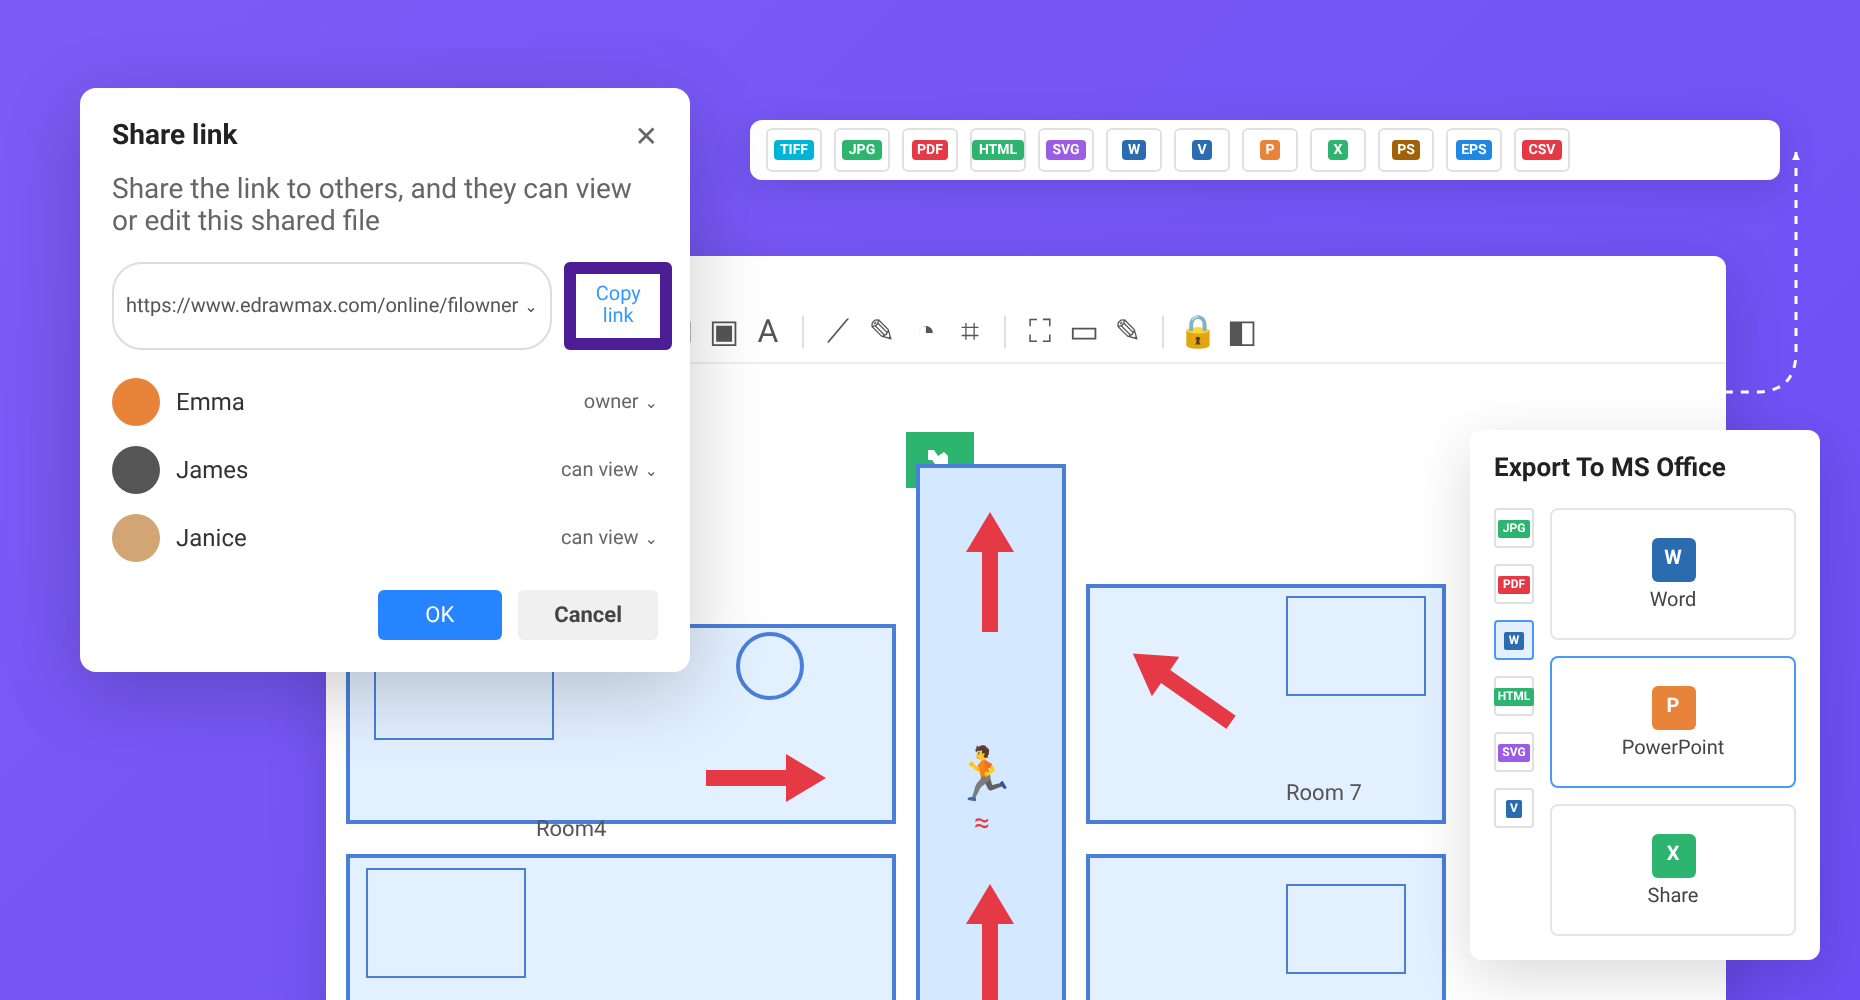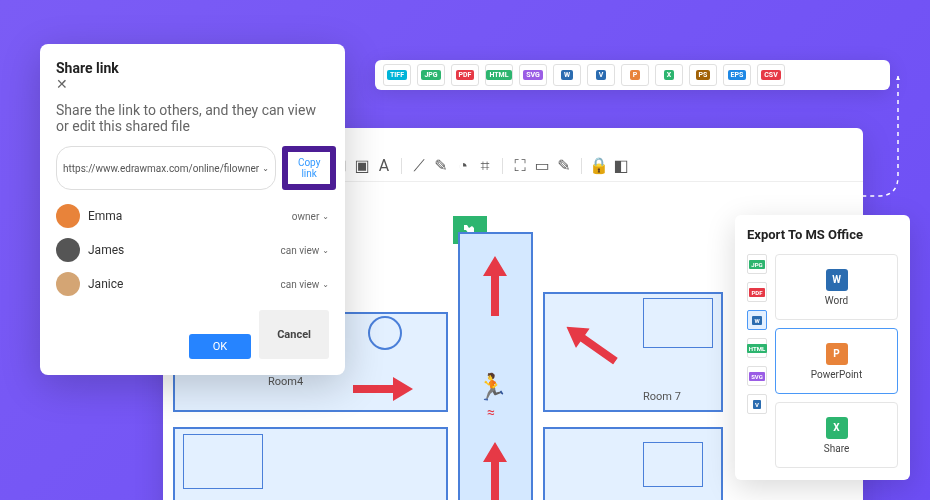--- a/index.html
+++ b/index.html
@@ -13,35 +13,35 @@
 .floorplan { position:absolute; left:10px; top:50px; width:560px; height:300px; }
 .room { position:absolute; border:2px solid #4a7fd9; background:#e3f0ff; }
 .room-label { position:absolute; font-size:11px; color:#555; }
 .exit-sign { position:absolute; left:290px; top:34px; width:34px; height:28px; background:#2db56f; display:flex; align-items:center; justify-content:center; }
 .arrow-red { position:absolute; }
 .arrow-red svg { display:block; }
 .fire-strip { position:absolute; left:375px; top:60px; right:40px; height:30px; background:#fff; border-radius:6px; box-shadow:0 4px 20px rgba(0,0,0,0.12); display:flex; align-items:center; padding:0 8px; gap:6px; }
 .file-badge { width:28px; height:22px; border-radius:3px; display:flex; align-items:center; justify-content:center; font-size:7px; font-weight:700; color:#fff; cursor:pointer; border:1px solid #e0e0e0; background:#fff; position:relative; }
 .file-badge span { padding:1px 3px; border-radius:2px; }
 .share-dialog { position:absolute; left:40px; top:44px; width:305px; background:#fff; border-radius:8px; box-shadow:0 10px 40px rgba(0,0,0,0.2); padding:16px; }
-.share-header { display:flex; justify-content:space-between; align-items:flex-start; margin-bottom:10px;flex-direction:column; }
+.share-header { display:flex; justify-content:space-between; align-items:flex-start; margin-bottom:10px; }
 .share-title { font-size:14px; font-weight:700; color:#222; }
 .close-x { font-size:14px; color:#666; cursor:pointer; }
 .share-desc { font-size:14px; color:#666; margin-bottom:12px; }
 .link-row { display:flex; gap:6px; margin-bottom:14px; }
 .link-input { flex:1; border:1px solid #ddd; border-radius:15px; padding:5px 6px; font-size:10px; color:#555; display:flex; align-items:center; justify-content:space-between; }
 .link-role { font-size:10px; color:#555; display:flex; align-items:center; gap:3px; }
 .copy-btn { border:6px solid #4c1d95; border-radius:3px; padding:5px 10px; font-size:10px; color:#3399ff; background:#fff; cursor:pointer; }
 .user-row { display:flex; align-items:center; justify-content:space-between; margin-bottom:10px; }
 .user-left { display:flex; align-items:center; gap:8px; }
 .avatar { width:24px; height:24px; border-radius:50%; }
 .user-name { font-size:12px; color:#333; }
 .user-role { font-size:10px; color:#666; display:flex; align-items:center; gap:3px; cursor:pointer; }
 .share-buttons { display:flex; justify-content:flex-end; gap:8px; margin-top:14px; }
-.btn-ok { background:#2684ff; color:#fff; border:none; padding:6px 24px; border-radius:3px; font-size:11px; cursor:pointer;margin-top:24px; }
+.btn-ok { background:#2684ff; color:#fff; border:none; padding:6px 24px; border-radius:3px; font-size:11px; cursor:pointer; }
 .btn-cancel { background:#f0f0f0; color:#444; border:none; padding:6px 18px; border-radius:3px; font-size:11px; cursor:pointer;font-weight:bold; }
 .export-panel { position:absolute; right:20px; top:215px; width:175px; background:#fff; border-radius:6px; box-shadow:0 8px 30px rgba(0,0,0,0.15); padding:12px; }
 .export-title { font-size:13px; font-weight:700; color:#222; margin-bottom:12px; }
 .export-body { display:flex; gap:8px; }
 .export-icons { display:flex; flex-direction:column; gap:8px; }
 .export-fi { width:20px; height:20px; border:1px solid #e0e0e0; border-radius:2px; display:flex; align-items:center; justify-content:center; font-size:6px; font-weight:700; cursor:pointer; }
 .export-fi.sel { background:#e3f0ff; border-color:#4a98f7; }
 .export-cards { flex:1; display:flex; flex-direction:column; gap:8px; }
 .export-card { border:1px solid #e5e5e5; border-radius:4px; height:66px; display:flex; flex-direction:column; align-items:center; justify-content:center; gap:4px; cursor:pointer; }
 .export-card.sel { border-color:#4a98f7; }
@@ -85,21 +85,21 @@
   <div class="canvas-area">
     <div class="exit-sign">
       <svg width="20" height="16" viewBox="0 0 20 16">
           <rect width="20" height="16" fill="#2db56f"></rect>
           <path d="M4 3l3 0 2 3 3-2 2 2v6l-3-2-2 2-3-4-2 0z" fill="#fff"></path>
         </svg>
     </div>
     <div class="floorplan">
 
       <div class="room" style="left:0;top:80px;width:275px;height:100px;"></div>
-      <div class="room-label" style="left:95px;top:143px;">Room4</div>
+      <div class="room-label" style="left:95px;top:176px;">Room4</div>
       <div style="position:absolute;left:14px;top:88px;width:90px;height:50px;border:1px solid #4a7fd9;"></div>
       <div style="position:absolute;left:195px;top:84px;width:34px;height:34px;border:2px solid #4a7fd9;border-radius:50%;"></div>
 
       <div class="room" style="left:0;top:195px;width:275px;height:95px;"></div>
 
       <div style="position:absolute;left:10px;top:202px;width:80px;height:55px;border:1px solid #4a7fd9;"></div>
 
       <div class="room" style="left:285px;top:0;width:75px;height:290px;background:#d4e8ff;"></div>
 
       <div class="room" style="left:370px;top:60px;width:180px;height:120px;"></div>

